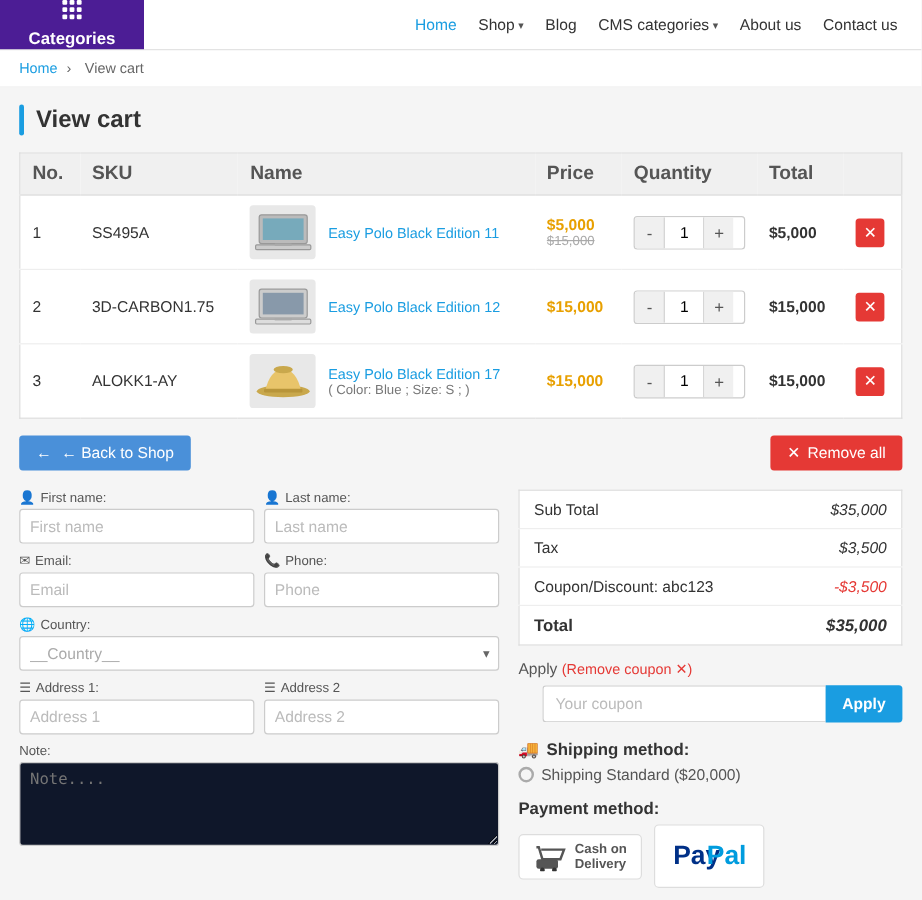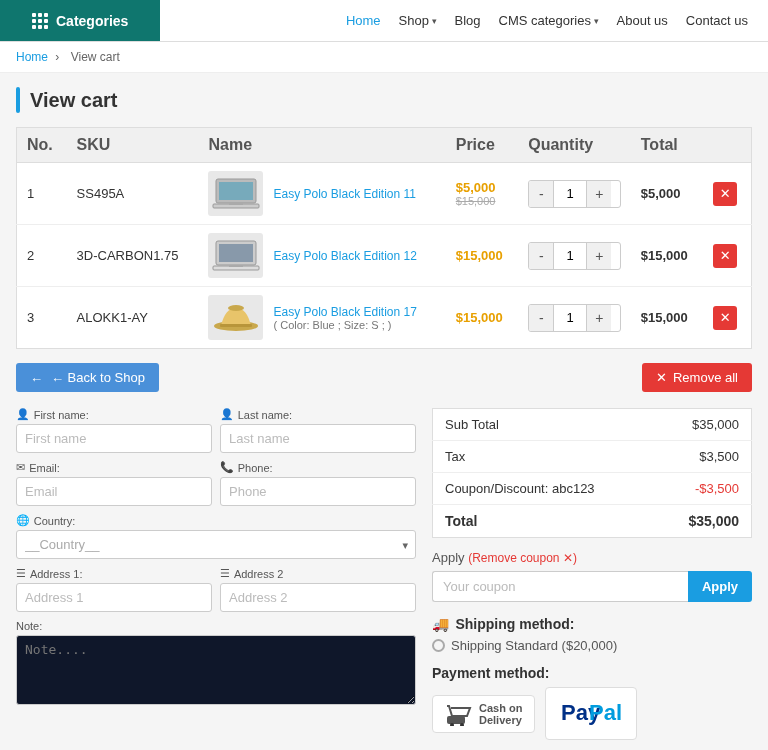--- a/index.html
+++ b/index.html
@@ -1,20 +1,20 @@
 <!DOCTYPE html>
 <html><head>
   <meta charset="utf-8">
   <style>
     * { box-sizing: border-box; margin: 0; padding: 0; }
     body { font-family: Arial, sans-serif; font-size: 13px; background: #f5f5f5; color: #333; }
 
     
     .header { display: flex; align-items: center; background: #fff; border-bottom: 1px solid #ddd; height: 42px; }
-    .categories-btn { background: #0f766e; color: #fff; display: flex; align-items: center; gap: 8px; padding: 0 32px; height: 100%; font-weight: bold; font-size: 14px; min-width: 120px; }
+    .categories-btn { background: #4c1d95; color: #fff; display: flex; align-items: center; gap: 8px; padding: 0 16px; height: 100%; font-weight: bold; font-size: 14px; min-width: 120px; flex-direction: column; }
     .categories-grid { display: grid; grid-template-columns: repeat(3,1fr); gap: 2px; width: 16px; }
     .categories-grid span { width: 4px; height: 4px; background: #fff; display: block; border-radius: 1px; }
     .nav { display: flex; align-items: center; gap: 18px; margin-left: auto; padding-right: 20px; font-size: 13px; }
     .nav a { color: #333; text-decoration: none; }
     .nav .active { color: #1a9de1; }
     .nav-dropdown { display: flex; align-items: center; gap: 3px; cursor: pointer; }
     .caret { font-size: 9px; color: #555; }
 
     
     .breadcrumb { padding: 8px 16px; font-size: 12px; color: #666; background: #fff; border-bottom: 1px solid #eee; }
@@ -63,28 +63,28 @@
     .form-input::placeholder { color: #bbb; }
     .form-select { width: 100%; border: 1px solid #ccc; border-radius: 3px; padding: 6px 8px; font-size: 13px; color: #aaa; background: #fff; appearance: none; -webkit-appearance: none; cursor: pointer; }
     .select-wrapper { position: relative; }
     .select-arrow { position: absolute; right: 8px; top: 50%; transform: translateY(-50%); font-size: 11px; color: #666; pointer-events: none; }
     .form-textarea { width: 100%; border: 1px solid #ccc; border-radius: 3px; padding: 6px 8px; font-size: 13px; color: #aaa; background: #0f172a; resize: vertical; min-height: 70px; }
 
     
     .summary-table { width: 100%; border-collapse: collapse; background: #fff; border: 1px solid #ddd; margin-bottom: 12px; }
     .summary-table td { padding: 8px 12px; border-bottom: 1px solid #eee; font-size: 13px; }
     .summary-table tr:last-child td { border-bottom: none; font-weight: bold; font-size: 14px; }
-    .summary-table .amount { text-align: right; }
+    .summary-table .amount { text-align: right; font-style: italic; }
     .summary-table .negative { color: #e53935; }
 
     
     .coupon-label { font-size: 13px; color: #555; margin-bottom: 6px; }
     .coupon-remove { color: #e53935; font-size: 12px; }
     .coupon-row { display: flex; gap: 0; margin-bottom: 14px; }
-    .coupon-input { flex: 1; border: 1px solid #ccc; border-right: none; border-radius: 3px 0 0 3px; padding: 7px 10px; font-size: 13px; color: #aaa; }
+    .coupon-input { flex: 1; border: 1px solid #ccc; border-right: none; border-radius: 3px 0 0 3px; padding: 7px 10px; font-size: 13px; color: #aaa; margin-left: 20px; }
     .coupon-input::placeholder { color: #bbb; }
     .apply-btn { background: #1a9de1; color: #fff; border: none; padding: 7px 14px; border-radius: 0 3px 3px 0; cursor: pointer; font-size: 13px; font-weight: bold; }
 
     
     .section-title { font-size: 14px; font-weight: bold; color: #333; margin-bottom: 6px; display: flex; align-items: center; gap: 6px; }
     .radio-row { display: flex; align-items: center; gap: 6px; font-size: 13px; color: #555; margin-bottom: 12px; }
     .radio-circle { width: 13px; height: 13px; border: 2px solid #aaa; border-radius: 50%; display: inline-block; }
 
     
     .payment-options { display: flex; align-items: center; gap: 10px; margin-bottom: 14px; }

